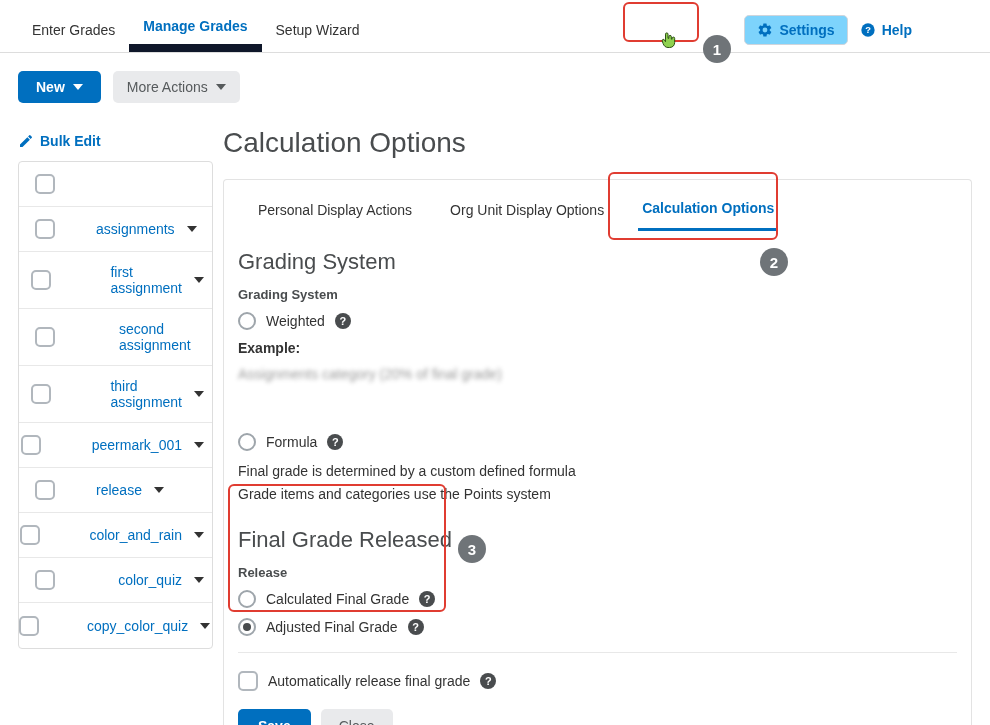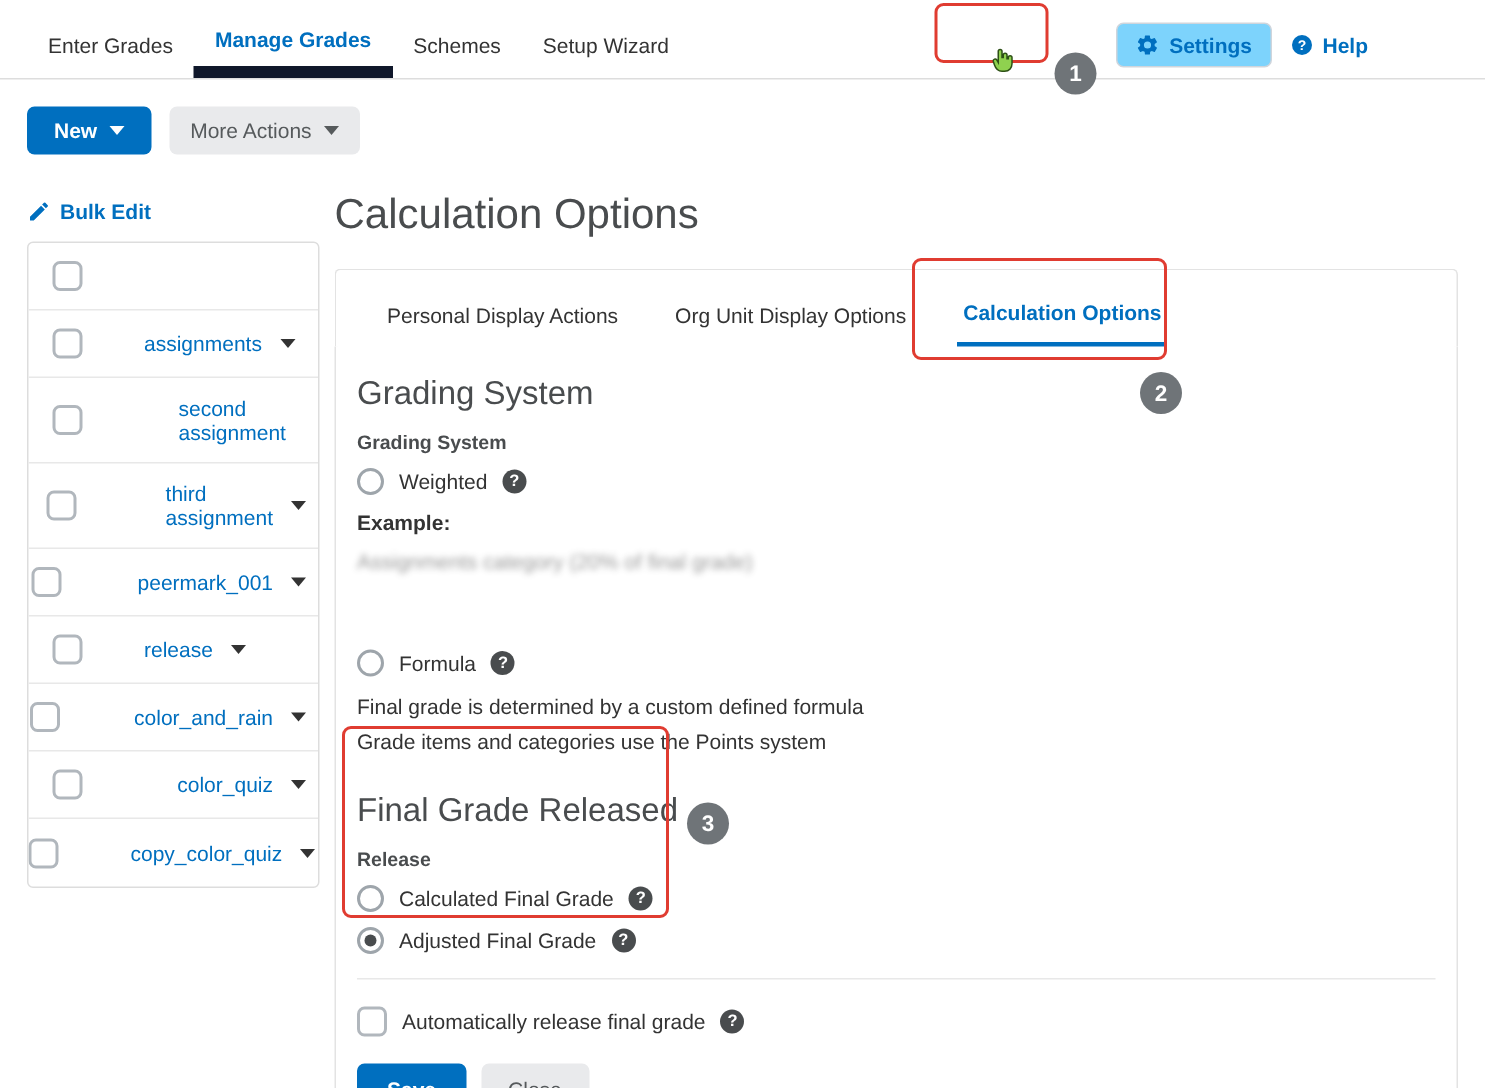--- a/index.html
+++ b/index.html
@@ -65,21 +65,20 @@
     .annot-badge { width: 28px; height: 28px; border-radius: 50%; background: #6f7478; color: #fff; font-weight: 700; display: flex; align-items: center; justify-content: center; position: absolute; font-size: 15px; }
     .chev-down-white { width: 0; height: 0; border-left: 5px solid transparent; border-right: 5px solid transparent; border-top: 6px solid #fff; }
     .chev-down-grey { width: 0; height: 0; border-left: 5px solid transparent; border-right: 5px solid transparent; border-top: 6px solid #565a5c; }
   </style>
 </head>
 <body>
 
 <div class="top-nav">
   <div class="tab-link">Enter Grades</div>
   <div class="tab-link active">Manage Grades</div>
-  <div class="tab-link">Schemes</div>
   <div class="tab-link">Setup Wizard</div>
   <div class="nav-right">
     <div class="settings-btn">
       <svg width="16" height="16" viewBox="0 0 24 24" fill="#006fbf">
           <path d="M19.14,12.94a7,7,0,0,0,.05-.94,7,7,0,0,0-.05-.94l2.11-1.65a.5.5,0,0,0,.12-.64l-2-3.46a.5.5,0,0,0-.61-.22l-2.49,1a7,7,0,0,0-1.62-.94L14.4,2.81A.5.5,0,0,0,13.9,2.4H9.9a.5.5,0,0,0-.5.41L9.15,5.15a7,7,0,0,0-1.62.94l-2.49-1a.5.5,0,0,0-.61.22l-2,3.46a.5.5,0,0,0,.12.64L4.66,11.06a7,7,0,0,0-.05.94,7,7,0,0,0,.05.94L2.55,14.59a.5.5,0,0,0-.12.64l2,3.46a.5.5,0,0,0,.61.22l2.49-1a7,7,0,0,0,1.62.94l.25,2.34a.5.5,0,0,0,.5.41h4a.5.5,0,0,0,.5-.41l.25-2.34a7,7,0,0,0,1.62-.94l2.49,1a.5.5,0,0,0,.61-.22l2-3.46a.5.5,0,0,0-.12-.64ZM12,15.6A3.6,3.6,0,1,1,15.6,12,3.6,3.6,0,0,1,12,15.6Z"></path>
         </svg>
       <span>Settings</span>
     </div>
     <div class="help-btn">
       <svg width="16" height="16" viewBox="0 0 24 24" fill="#006fbf">
@@ -125,20 +124,29 @@
           <div class="grid-label indent1">
             <span>assignments</span>
             <span class="chev-down"></span>
           </div>
         </div>
         <div class="grid-row">
           <div class="grid-cb-cell">
             <div class="grid-cb"></div>
           </div>
           <div class="grid-label indent2">
+            <span>first assignment</span>
+            <span class="chev-down"></span>
+          </div>
+        </div>
+        <div class="grid-row">
+          <div class="grid-cb-cell">
+            <div class="grid-cb"></div>
+          </div>
+          <div class="grid-label indent2">
             <span>second assignment</span>
           </div>
         </div>
         <div class="grid-row">
           <div class="grid-cb-cell">
             <div class="grid-cb"></div>
           </div>
           <div class="grid-label indent2">
             <span>third assignment</span>
             <span class="chev-down"></span>

